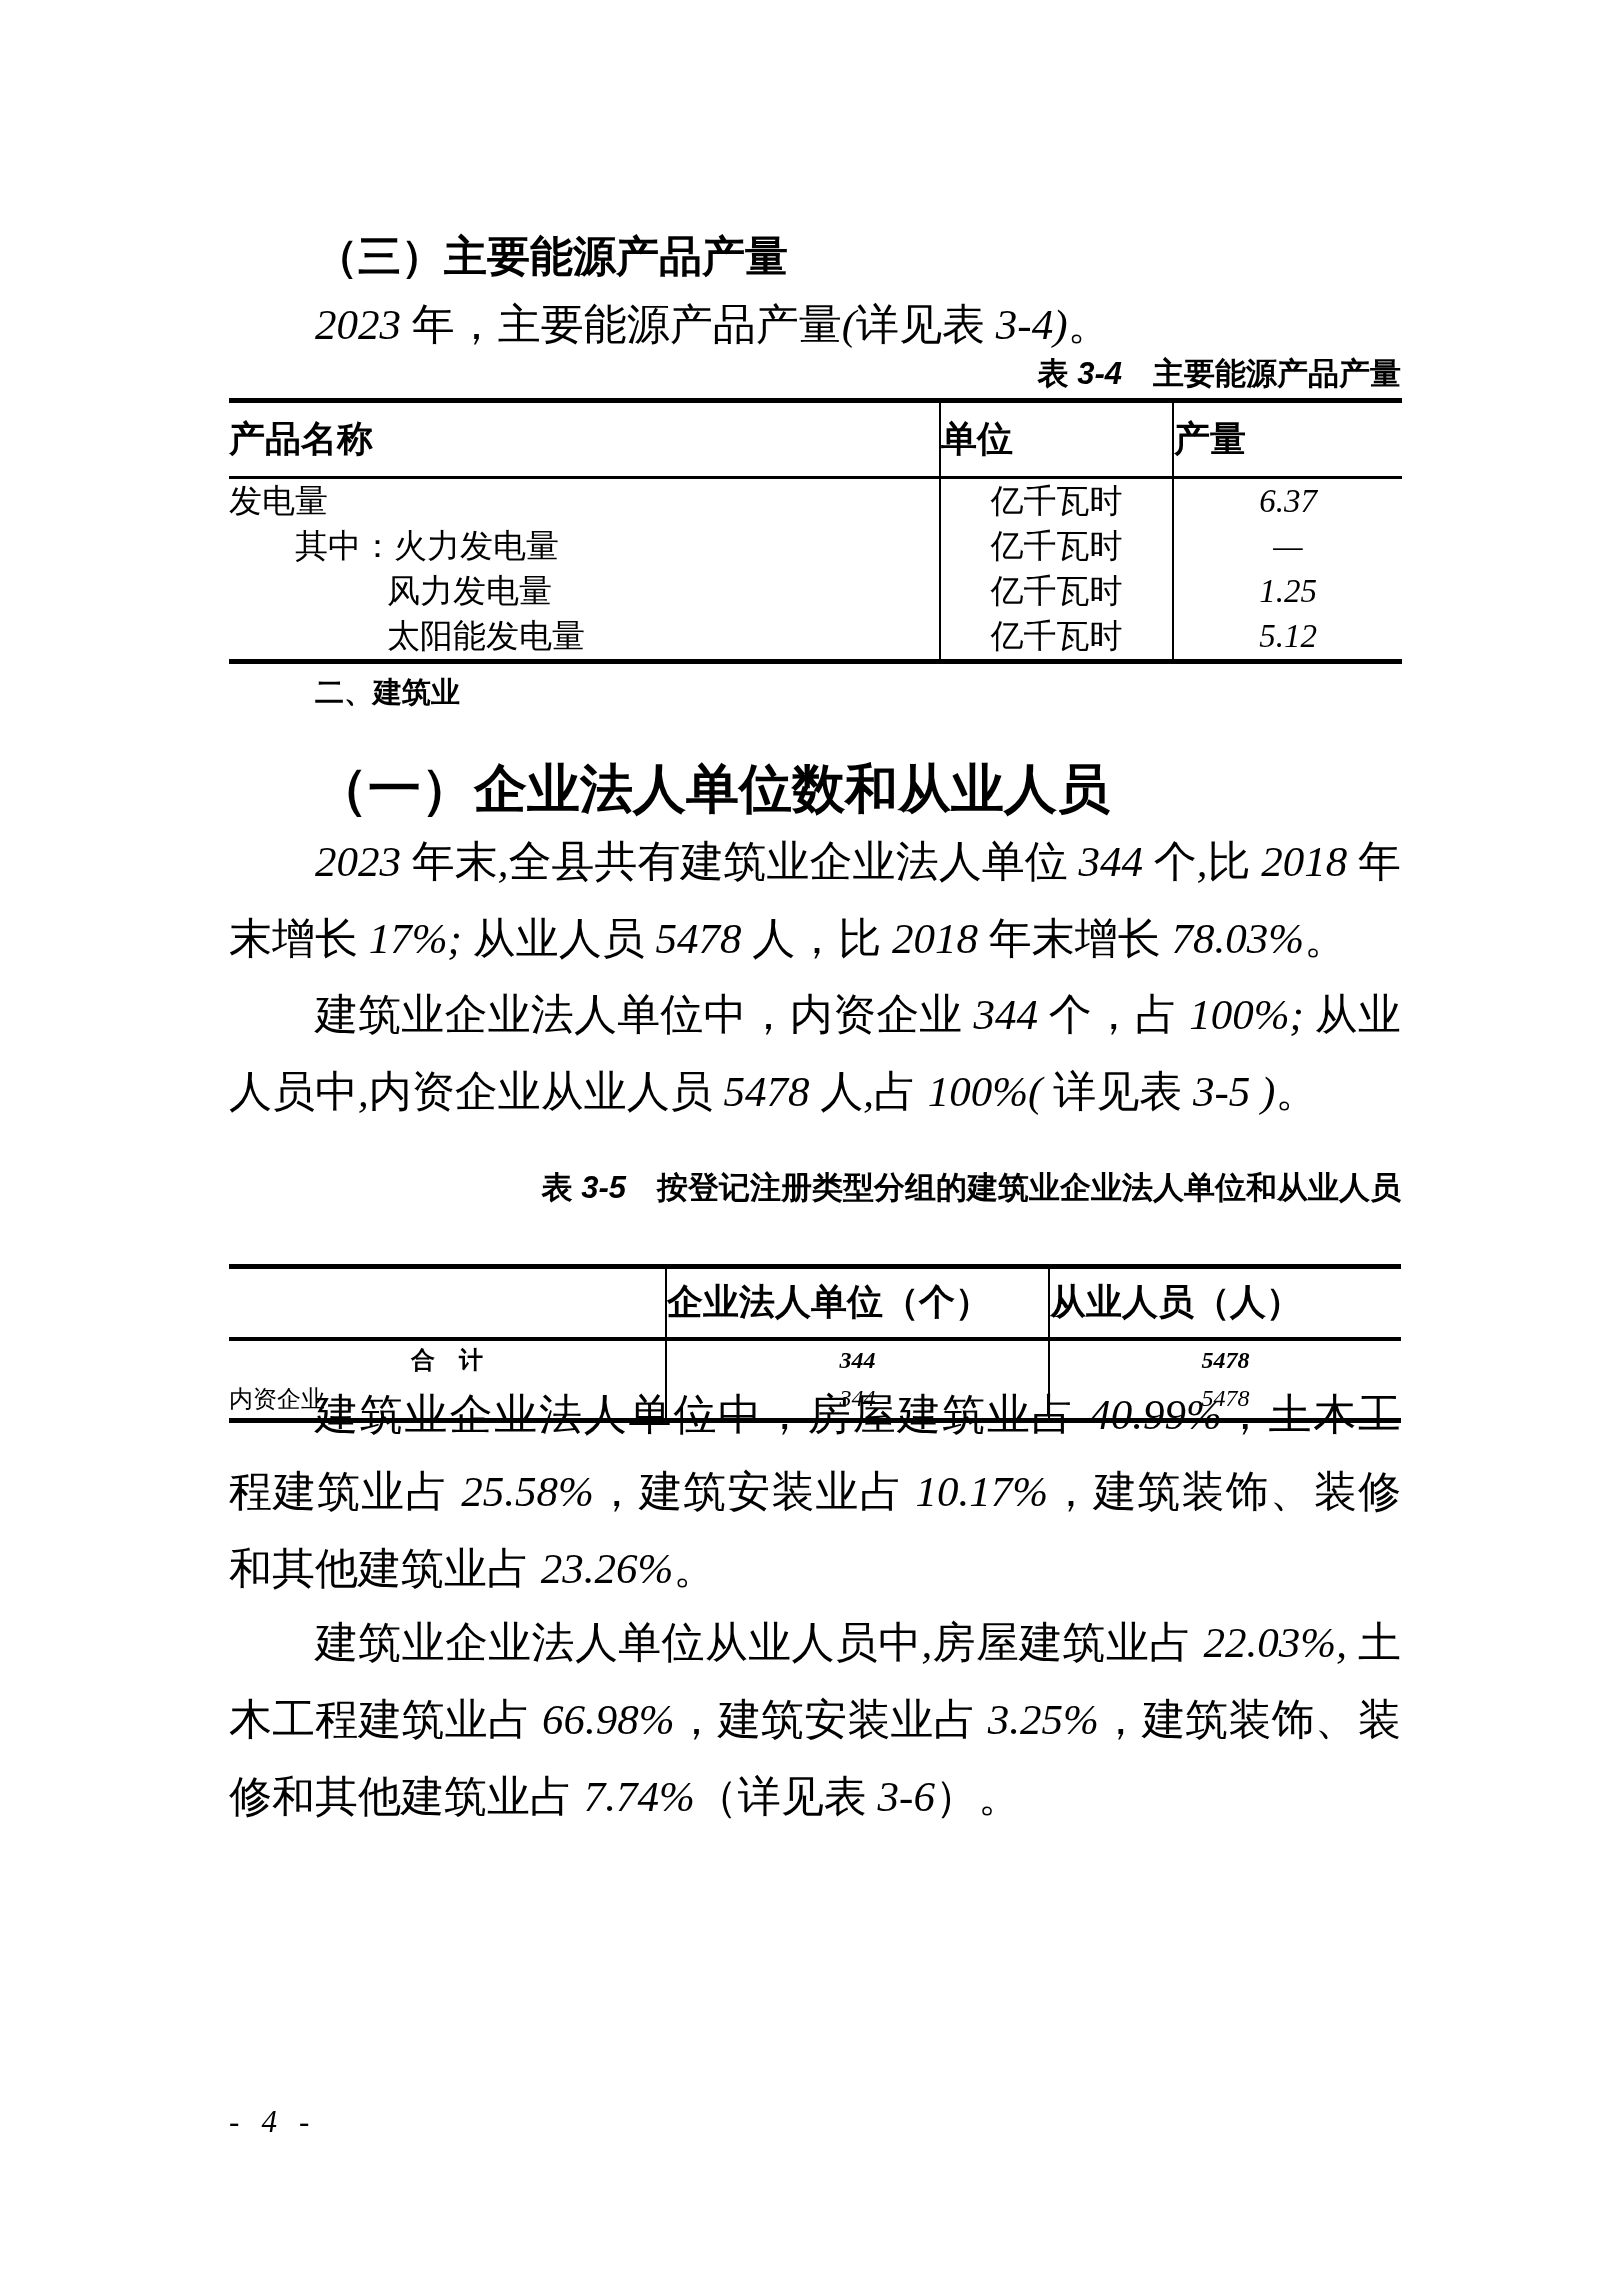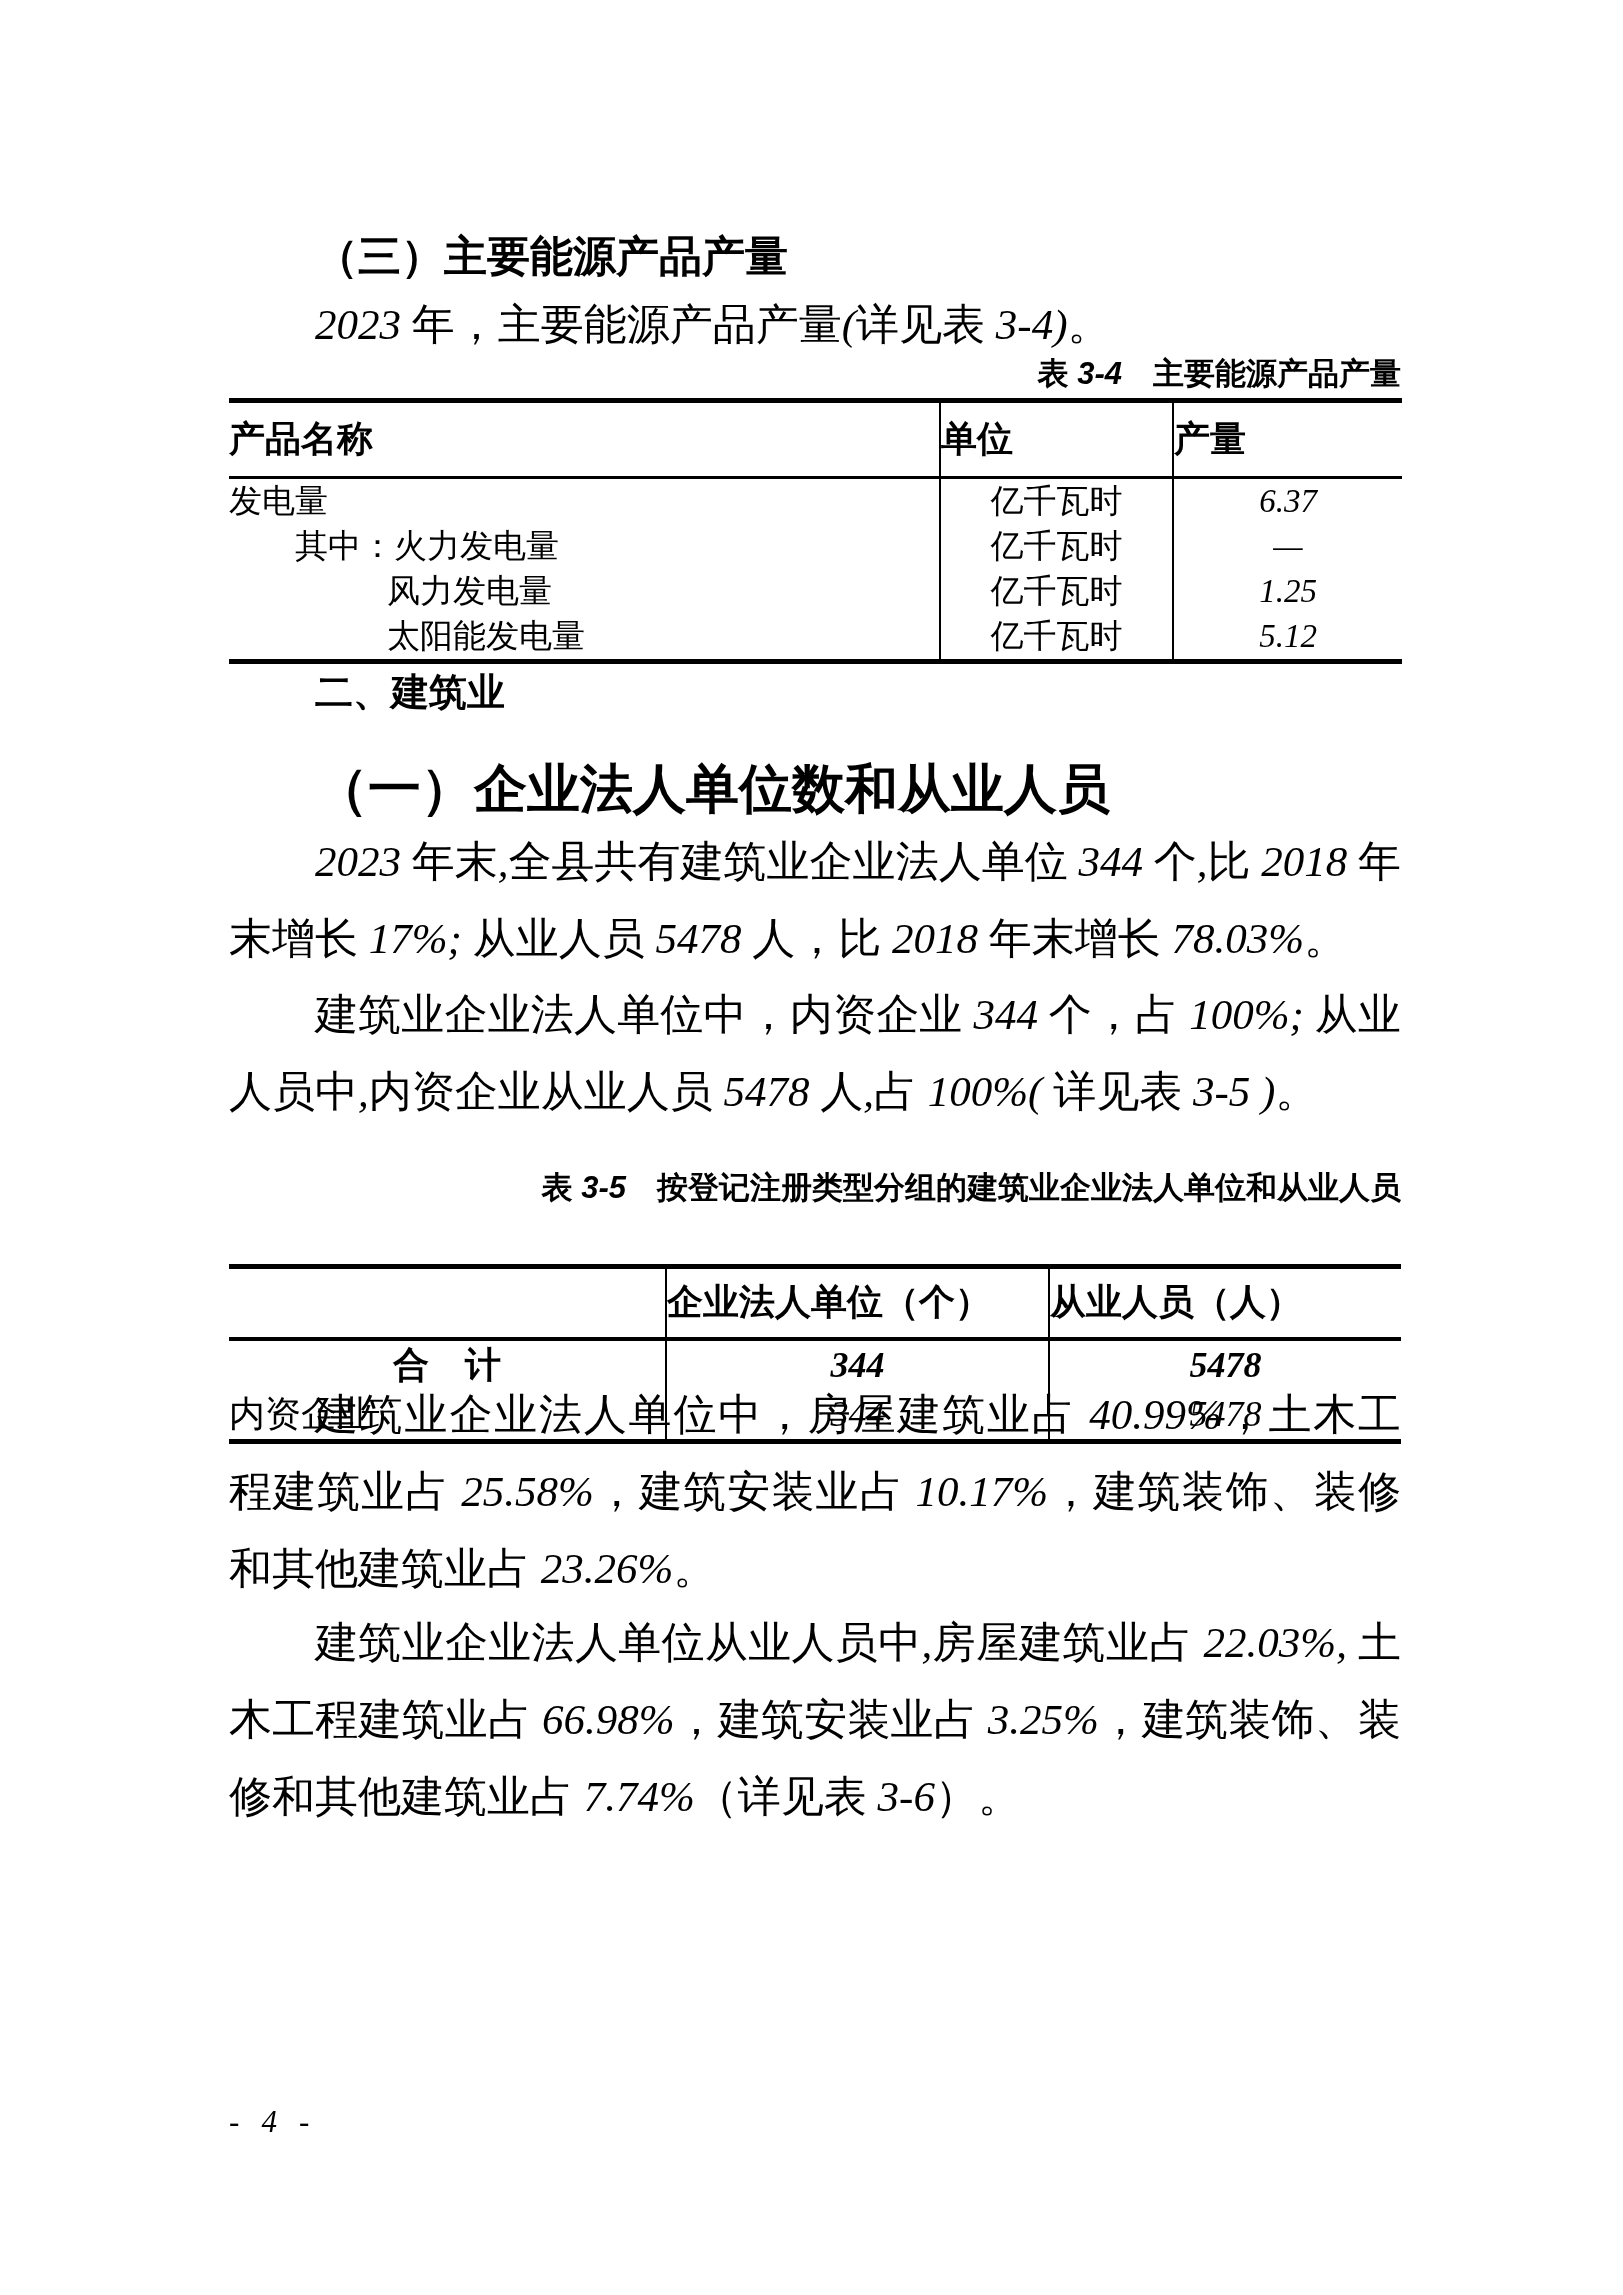--- a/index.html
+++ b/index.html
@@ -10,21 +10,21 @@
     width:1623px; height:2295px;
     background:#ffffff; color:#000000;
     font-family:"Liberation Serif","DejaVu Serif",serif;
     font-style:oblique 6deg;
     overflow:hidden;
   }
   .page > * { position:absolute; left:229px; width:1172px; }
 
   .h { font-weight:bold; padding-left:86px; white-space:nowrap; }
   #hs3  { top:229px;  font-size:43px; line-height:55px; }
-  #hs2  { top:664px; font-size:38px; line-height:57px; }
+  #hs2  { top:664px; font-size:29px; line-height:57px; }
   #hs21 { top:762px; font-size:53px; line-height:55px; }
 
   .body {
     font-size:43px; line-height:77px;
     text-align:justify; text-indent:2em;
   }
   #p-energy { top:286px; }
   #p1 { top:823px; }
   #p2 { top:976px; }
   #p3 { top:1376px; }
@@ -56,21 +56,21 @@
   #t34 th { font-size:36px; border-bottom:3.1px solid #000; }
   #t34 tbody tr { height:40px; }
   #t34 td { font-size:33px; }
   #t34 .ind1 { padding-left:66px; }
   #t34 .ind2 { padding-left:158px; }
 
   #t35 { top:1264px; }
   #t35 thead tr { height:72px; }
   #t35 th { font-size:36px; border-bottom:4.1px solid #000; }
   #t35 tbody tr { height:41px; }
-  #t35 td { font-size:36px; }
+  #t35 td { font-size:24px; }
   #t35 tr.total td { font-weight:bold; }
 
   #footer {
     top:2106px; font-size:31px; line-height:32px;
     text-align:left; letter-spacing:7.2px;
   }
 </style>
 </head>
 <body>
 

